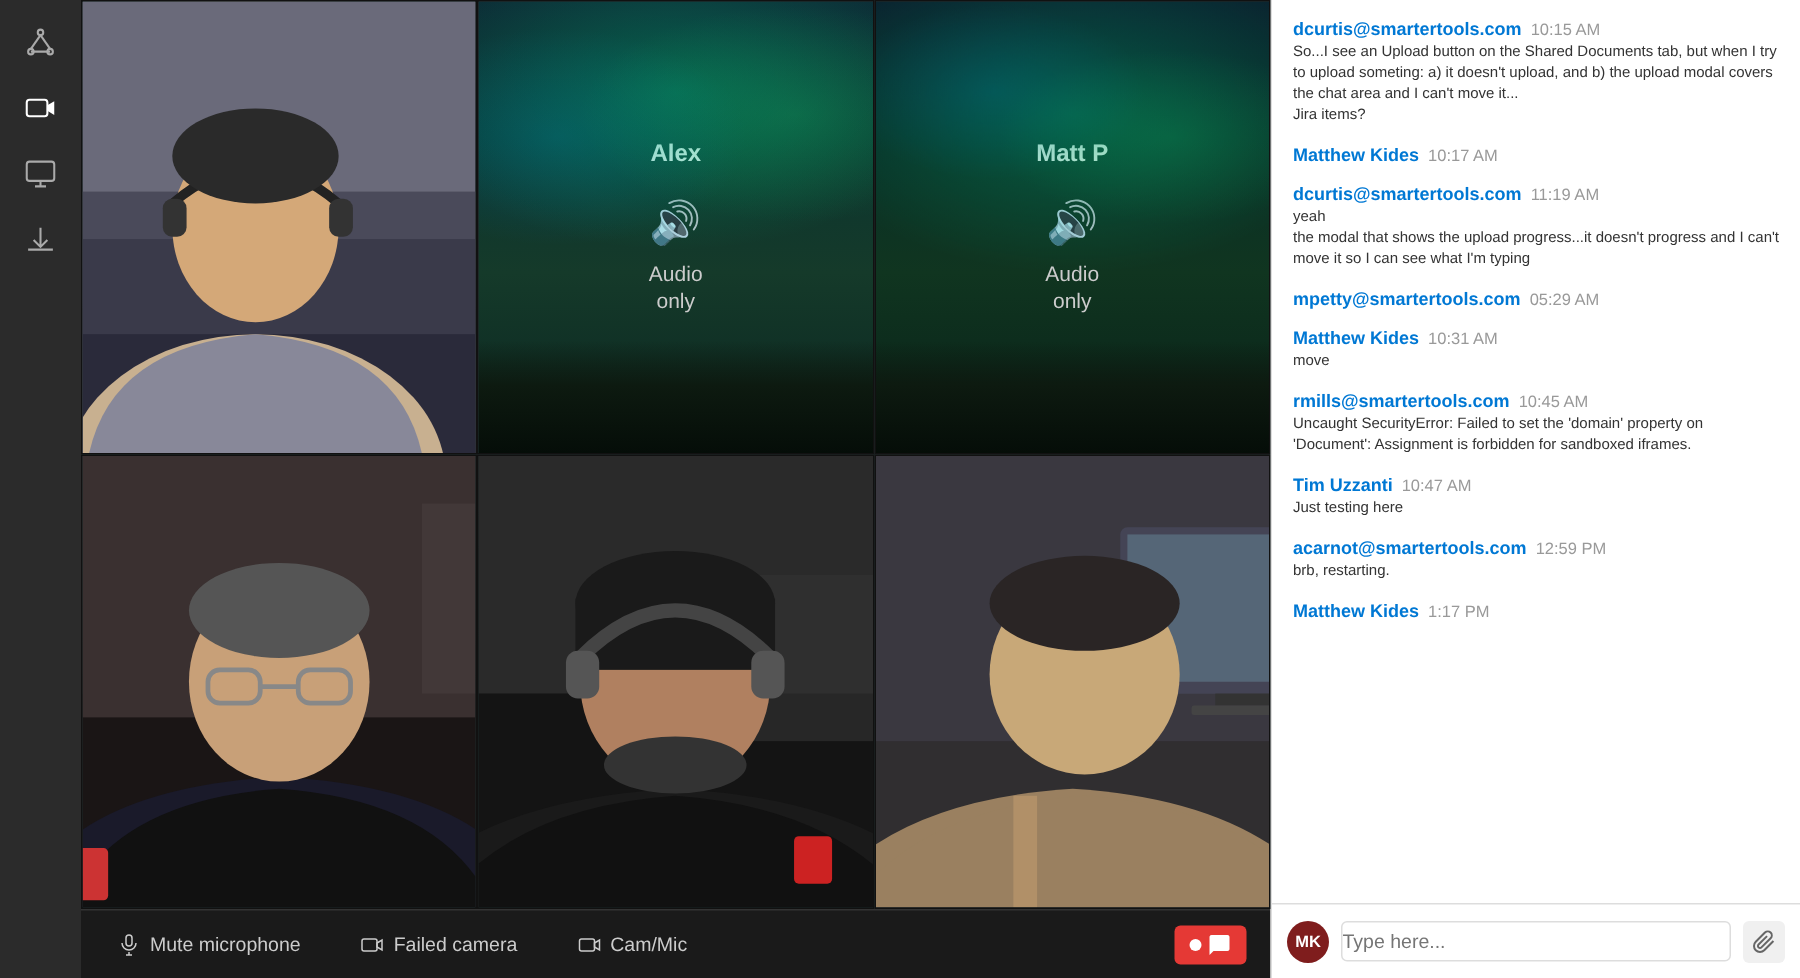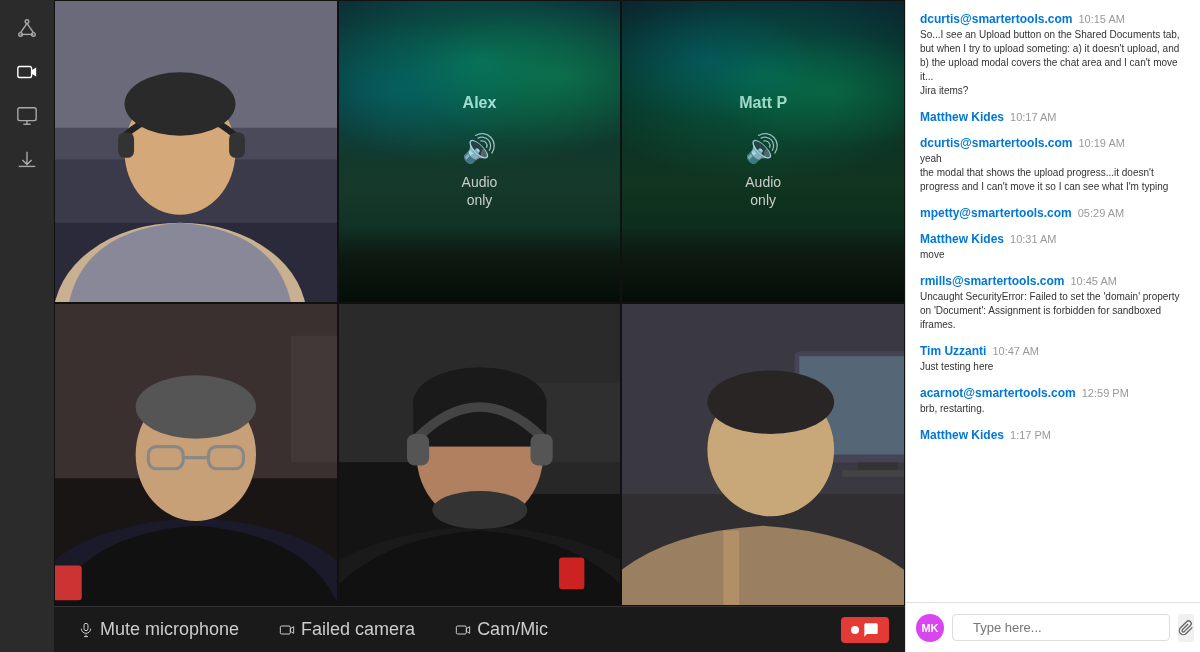--- a/index.html
+++ b/index.html
@@ -98,21 +98,21 @@
       gap: 24px;
       border-top: 1px solid #333;
       flex-shrink: 0;
     }
 
     .toolbar-btn {
       display: flex;
       align-items: center;
       gap: 6px;
       color: #ccc;
-      font-size: 18px;
+      font-size: 13px;
       cursor: pointer;
       background: none;
       border: none;
       padding: 4px 8px;
       border-radius: 4px;
     }
     .toolbar-btn svg { width: 16px; height: 16px; }
 
     .toolbar-spacer { flex: 1; }
 
@@ -130,21 +130,21 @@
     }
     .record-dot {
       width: 8px;
       height: 8px;
       background: #fff;
       border-radius: 50%;
     }
 
     
     .chat-panel {
-      width: 295px;
+      width: 353px;
       background: #fff;
       display: flex;
       flex-direction: column;
       flex-shrink: 0;
       border-left: 1px solid #ddd;
     }
 
     .chat-messages {
       flex: 1;
       overflow-y: auto;
@@ -194,36 +194,36 @@
       padding: 8px 10px;
       display: flex;
       align-items: center;
       gap: 8px;
       height: 50px;
     }
 
     .chat-avatar {
       width: 28px;
       height: 28px;
-      background: #d946ef;
+      background: #7f1d1d;
       border-radius: 50%;
       flex-shrink: 0;
       display: flex;
       align-items: center;
       justify-content: center;
       color: #fff;
       font-size: 11px;
       font-weight: 600;
     }
 
     .chat-input {
       flex: 1;
       border: 1px solid #ddd;
       border-radius: 4px;
-      padding: 5px 20px;
+      padding: 5px 0;
       font-size: 13px;
       color: #999;
       outline: none;
     }
 
     .chat-attach {
       width: 28px;
       height: 28px;
       display: flex;
       align-items: center;
@@ -521,21 +521,21 @@
     <div class="chat-message">
       <div class="chat-message-header">
         <span class="chat-sender">Matthew Kides</span>
         <span class="chat-time">10:17 AM</span>
       </div>
     </div>
 
     <div class="chat-message">
       <div class="chat-message-header">
         <span class="chat-sender">dcurtis@smartertools.com</span>
-        <span class="chat-time">10:19 AM</span>
+        <span class="chat-time">11:19 AM</span>
       </div>
       <div class="chat-text">yeah<br>the modal that shows the upload progress...it doesn't progress and I can't move it so I can see what I'm typing</div>
     </div>
 
     <div class="chat-message">
       <div class="chat-message-header">
         <span class="chat-sender">mpetty@smartertools.com</span>
         <span class="chat-time">05:29 AM</span>
       </div>
     </div>

